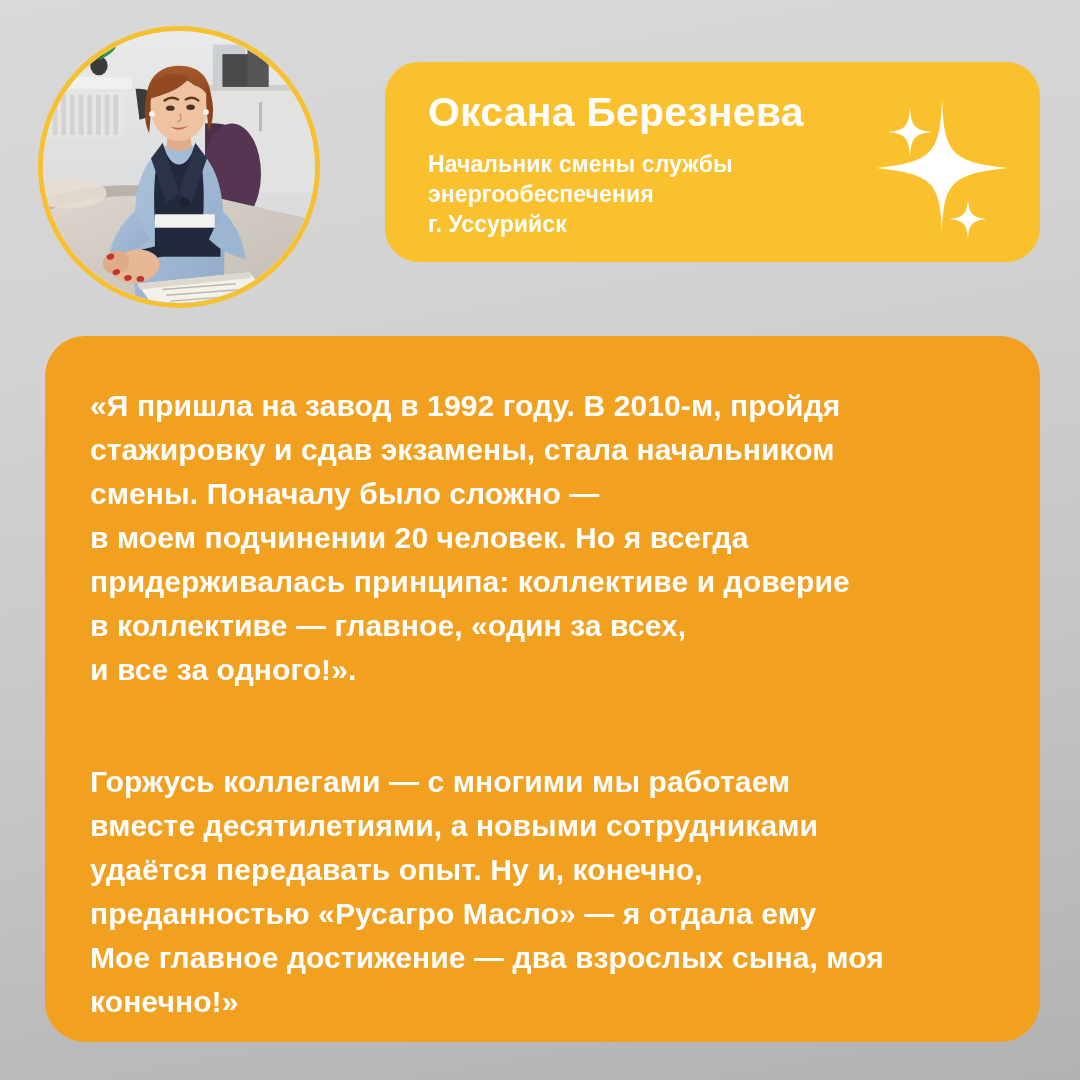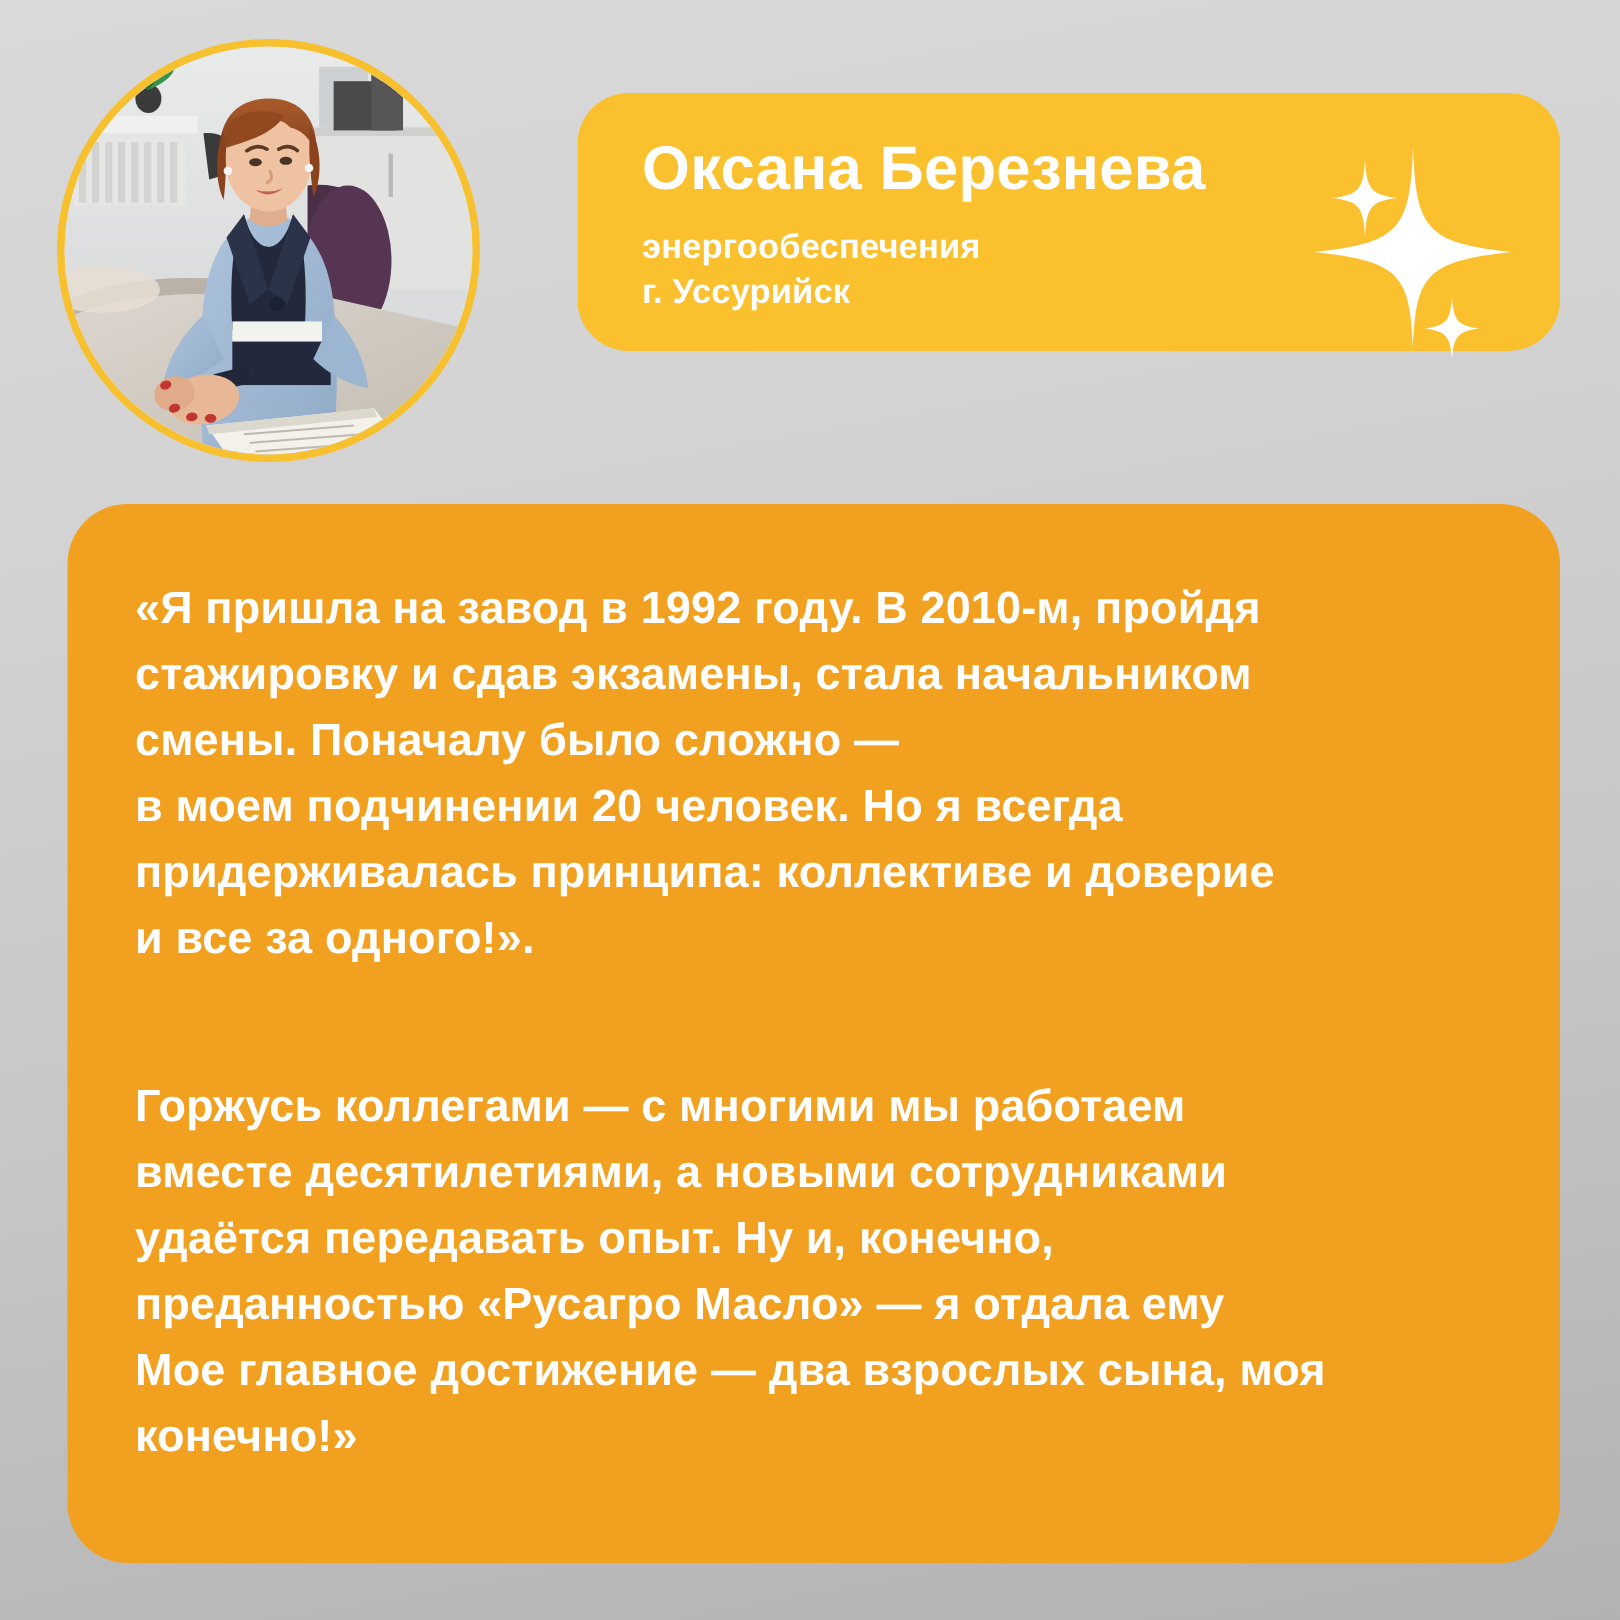--- a/index.html
+++ b/index.html
@@ -43,21 +43,21 @@
     overflow: hidden;
   }
   .avatar-photo svg { display: block; width: 100%; height: 100%; }
 
   
   .name-card {
     position: absolute;
     left: 385px;
     top: 62px;
     width: 655px;
-    height: 172px;
+    height: 200px;
     background: #fbc02d;
     border-radius: 34px;
     box-sizing: border-box;
     padding: 28px 40px 0 43px;
   }
   .person-name {
     color: #ffffff;
     font-size: 41px;
     font-weight: bold;
     line-height: 1.08;
@@ -225,39 +225,41 @@
           <line x1="128" y1="274" x2="206" y2="268"></line>
           <line x1="132" y1="280" x2="212" y2="274"></line>
         </g>
       </svg>
     </div>
   </div>
 
   <div class="name-card">
     <div class="person-name">Оксана Березнева</div>
     <div class="person-role">
+      <div class="person-role-line">Начальник смены службы</div>
       <div class="person-role-line">энергообеспечения</div>
       <div class="person-role-line">г. Уссурийск</div>
     </div>
     <div class="sparkle">
       <svg viewBox="0 0 150 160" aria-hidden="true">
         <path d="M78 18 C80 72 86 82 144 88 C86 94 80 104 78 152 C76 104 70 94 12 88 C70 82 76 72 78 18 Z" fill="#ffffff"></path>
         <path d="M46 26 C47 46 50 50 68 52 C50 54 47 58 46 78 C45 58 42 54 24 52 C42 50 45 46 46 26 Z" fill="#ffffff"></path>
         <path d="M104 118 C105 134 108 137 122 139 C108 141 105 144 104 160 C103 144 100 141 86 139 C100 137 103 134 104 118 Z" fill="#ffffff"></path>
       </svg>
     </div>
   </div>
 
   <div class="quote-card">
     <p class="quote-para">
       <span class="qline">«Я пришла на завод в 1992 году. В 2010-м, пройдя</span>
       <span class="qline">стажировку и сдав экзамены, стала начальником</span>
       <span class="qline">смены. Поначалу было сложно —</span>
       <span class="qline">в моем подчинении 20 человек. Но я всегда</span>
       <span class="qline">придерживалась принципа: коллективе и доверие</span>
+      <span class="qline">в коллективе — главное, «один за всех,</span>
       <span class="qline">и все за одного!».</span>
     </p>
     <div class="quote-gap"></div>
     <p class="quote-para">
       <span class="qline">Горжусь коллегами — с многими мы работаем</span>
       <span class="qline">вместе десятилетиями, а новыми сотрудниками</span>
       <span class="qline">удаётся передавать опыт. Ну и, конечно,</span>
       <span class="qline">преданностью «Русагро Масло» — я отдала ему</span>
       <span class="qline">Мое главное достижение — два взрослых сына, моя</span>
       <span class="qline">конечно!»</span>

